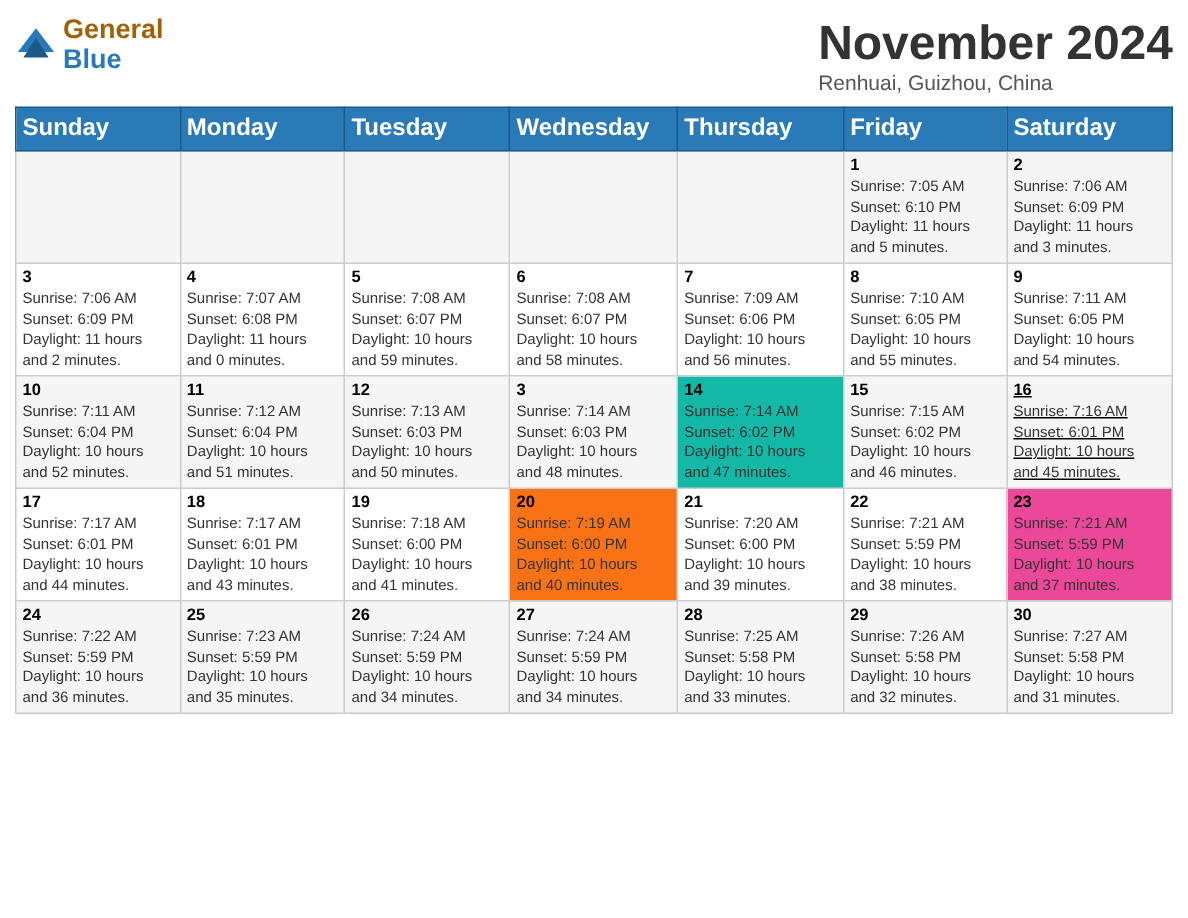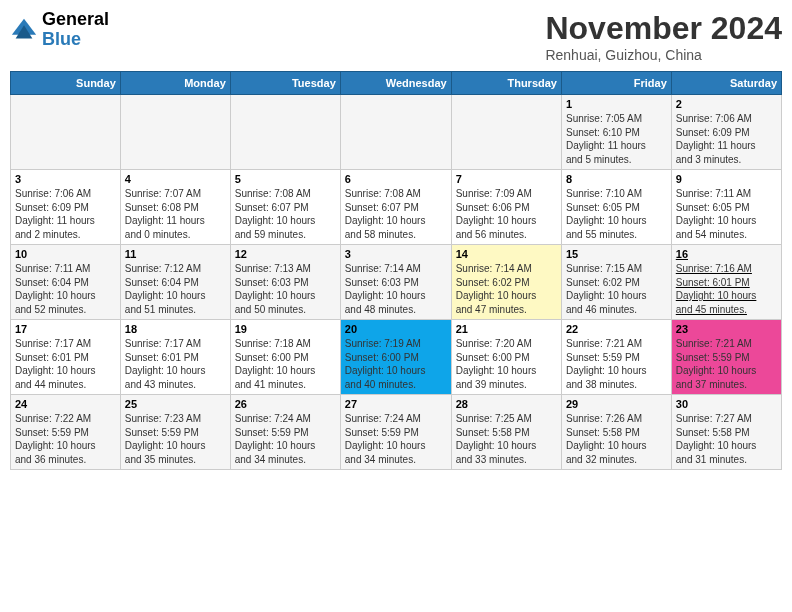--- a/index.html
+++ b/index.html
@@ -21,21 +21,21 @@
       align-items: center;
       gap: 4px;
     }
     .logo-text {
       font-size: 18px;
       font-weight: bold;
       color: #333;
       line-height: 1.1;
     }
     .logo-text span {
-      color: #000000;
+      color: #a16207;
       text-align: right;
     }
     .logo-icon {
       width: 28px;
       height: 28px;
     }
     .title-section {
       text-align: left;
     }
     .month-title {
@@ -49,22 +49,22 @@
     }
     .calendar {
       width: 100%;
       border-collapse: collapse;
       font-size: 10px;
     }
     .calendar th {
       background: #2a7ab8;
       color: #fff;
       padding: 5px 4px;
-      text-align: right;
-      font-size: 11px;
+      text-align: left;
+      font-size: 16px;
       border: 1px solid #1a5a8a;
     }
     .calendar td {
       border: 1px solid #ccc;
       vertical-align: top;
       padding: 3px 4px;
       width: 113px;
       min-height: 70px;
       background: #fff;
     }
@@ -174,21 +174,21 @@
           <div class="day-info">Sunrise: 7:12 AM<br>Sunset: 6:04 PM<br>Daylight: 10 hours<br>and 51 minutes.</div>
         </td>
         <td style="background: rgb(245, 245, 245);">
           <span class="day-num">12</span>
           <div class="day-info">Sunrise: 7:13 AM<br>Sunset: 6:03 PM<br>Daylight: 10 hours<br>and 50 minutes.</div>
         </td>
         <td style="background: rgb(245, 245, 245);">
           <span class="day-num">3</span>
           <div class="day-info">Sunrise: 7:14 AM<br>Sunset: 6:03 PM<br>Daylight: 10 hours<br>and 48 minutes.</div>
         </td>
-        <td style="background: #fef9c3; margin-left: 28px;">
+        <td style="background: #14b8a6; margin-left: 28px;">
           <span class="day-num">14</span>
           <div class="day-info">Sunrise: 7:14 AM<br>Sunset: 6:02 PM<br>Daylight: 10 hours<br>and 47 minutes.</div>
         </td>
         <td style="background: rgb(245, 245, 245);">
           <span class="day-num">15</span>
           <div class="day-info">Sunrise: 7:15 AM<br>Sunset: 6:02 PM<br>Daylight: 10 hours<br>and 46 minutes.</div>
         </td>
         <td style="background: rgb(245, 245, 245); text-decoration: underline;">
           <span class="day-num">16</span>
           <div class="day-info">Sunrise: 7:16 AM<br>Sunset: 6:01 PM<br>Daylight: 10 hours<br>and 45 minutes.</div>
@@ -200,21 +200,21 @@
           <div class="day-info">Sunrise: 7:17 AM<br>Sunset: 6:01 PM<br>Daylight: 10 hours<br>and 44 minutes.</div>
         </td>
         <td style="background: rgb(255, 255, 255);">
           <span class="day-num">18</span>
           <div class="day-info">Sunrise: 7:17 AM<br>Sunset: 6:01 PM<br>Daylight: 10 hours<br>and 43 minutes.</div>
         </td>
         <td style="background: rgb(255, 255, 255);">
           <span class="day-num">19</span>
           <div class="day-info">Sunrise: 7:18 AM<br>Sunset: 6:00 PM<br>Daylight: 10 hours<br>and 41 minutes.</div>
         </td>
-        <td style="background: #0ea5e9;">
+        <td style="background: #f97316;">
           <span class="day-num">20</span>
           <div class="day-info">Sunrise: 7:19 AM<br>Sunset: 6:00 PM<br>Daylight: 10 hours<br>and 40 minutes.</div>
         </td>
         <td style="background: rgb(255, 255, 255);">
           <span class="day-num">21</span>
           <div class="day-info">Sunrise: 7:20 AM<br>Sunset: 6:00 PM<br>Daylight: 10 hours<br>and 39 minutes.</div>
         </td>
         <td style="background: rgb(255, 255, 255);">
           <span class="day-num">22</span>
           <div class="day-info">Sunrise: 7:21 AM<br>Sunset: 5:59 PM<br>Daylight: 10 hours<br>and 38 minutes.</div>

